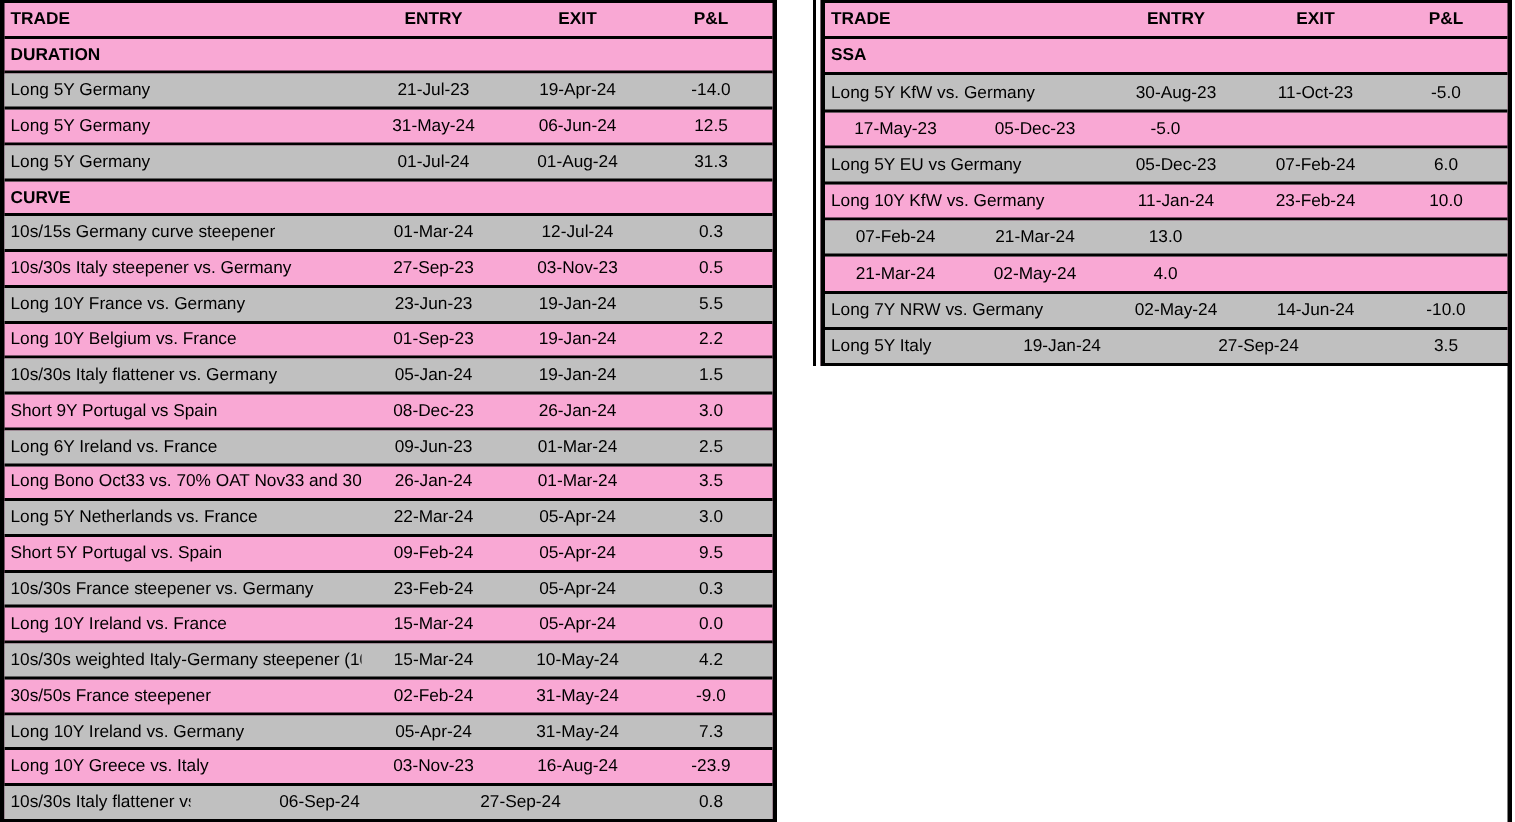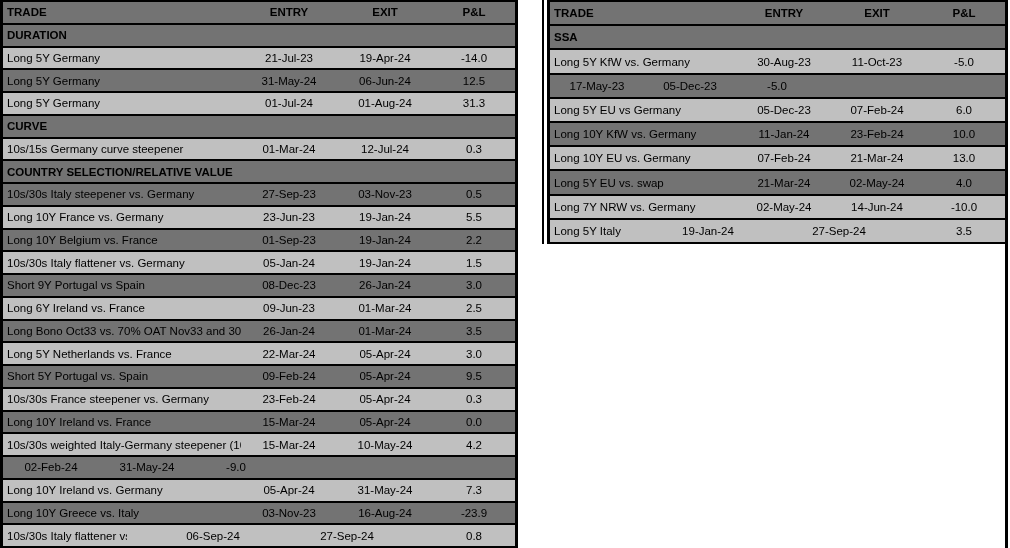--- a/index.html
+++ b/index.html
@@ -3,21 +3,21 @@
 <meta charset="utf-8">
 <style>
   html,body{margin:0;padding:0;background:#fff;}
   .canvas{
     position:relative;width:1010px;height:548px;background:#fff;
     font-family:"Liberation Sans","DejaVu Sans",sans-serif;
     font-size:11.5px;color:#000;overflow:hidden;
   }
   .panel{
     position:absolute;display:flex;flex-direction:column;box-sizing:border-box;
-    border:2px solid #000;border-left-width:3px;border-right-width:3px;background:#737373;
+    border:2px solid #000;border-left-width:3px;border-right-width:3px;background:#f9a8d4;
   }
   .left-panel{left:0;top:0;width:518px;height:548px;}
   .right-panel{left:547px;top:0;width:461px;height:244px;}
   .row{flex:1 1 0;display:flex;align-items:stretch;border-bottom:2px solid #000;min-height:0;}
   .row:last-child{border-bottom:none;gap:38px;}
   .cell{display:flex;align-items:center;overflow:hidden;white-space:nowrap;}
   .c0{flex:1 1 0;padding-left:4px;}
   .c1,.c2,.c3{justify-content:center;}
   .left-panel .c1{width:96px;}
   .left-panel .c2{width:96px;}
@@ -65,23 +65,20 @@
       </div>
       <div class="row section-row">
         <div class="cell c0">CURVE</div>
       </div>
       <div class="row data-row shaded">
         <div class="cell c0">10s/15s Germany curve steepener</div>
         <div class="cell c1">01-Mar-24</div>
         <div class="cell c2">12-Jul-24</div>
         <div class="cell c3">0.3</div>
       </div>
-      <div class="row section-row">
-        <div class="cell c0">COUNTRY SELECTION/RELATIVE VALUE</div>
-      </div>
       <div class="row data-row">
         <div class="cell c0">10s/30s Italy steepener vs. Germany</div>
         <div class="cell c1">27-Sep-23</div>
         <div class="cell c2">03-Nov-23</div>
         <div class="cell c3">0.5</div>
       </div>
       <div class="row data-row shaded">
         <div class="cell c0">Long 10Y France vs. Germany</div>
         <div class="cell c1">23-Jun-23</div>
         <div class="cell c2">19-Jan-24</div>
@@ -141,20 +138,21 @@
         <div class="cell c2">05-Apr-24</div>
         <div class="cell c3">0.0</div>
       </div>
       <div class="row data-row shaded">
         <div class="cell c0">10s/30s weighted Italy-Germany steepener (100'</div>
         <div class="cell c1">15-Mar-24</div>
         <div class="cell c2">10-May-24</div>
         <div class="cell c3">4.2</div>
       </div>
       <div class="row data-row">
+        <div class="cell c0">30s/50s France steepener</div>
         <div class="cell c1">02-Feb-24</div>
         <div class="cell c2">31-May-24</div>
         <div class="cell c3">-9.0</div>
       </div>
       <div class="row data-row shaded">
         <div class="cell c0">Long 10Y Ireland vs. Germany</div>
         <div class="cell c1">05-Apr-24</div>
         <div class="cell c2">31-May-24</div>
         <div class="cell c3">7.3</div>
       </div>
@@ -199,27 +197,25 @@
         <div class="cell c2">07-Feb-24</div>
         <div class="cell c3">6.0</div>
       </div>
       <div class="row data-row">
         <div class="cell c0">Long 10Y KfW vs. Germany</div>
         <div class="cell c1">11-Jan-24</div>
         <div class="cell c2">23-Feb-24</div>
         <div class="cell c3">10.0</div>
       </div>
       <div class="row data-row shaded">
-        <div class="cell c0">Long 10Y EU vs. Germany</div>
         <div class="cell c1">07-Feb-24</div>
         <div class="cell c2">21-Mar-24</div>
         <div class="cell c3">13.0</div>
       </div>
       <div class="row data-row">
-        <div class="cell c0">Long 5Y EU vs. swap</div>
         <div class="cell c1">21-Mar-24</div>
         <div class="cell c2">02-May-24</div>
         <div class="cell c3">4.0</div>
       </div>
       <div class="row data-row shaded">
         <div class="cell c0">Long 7Y NRW vs. Germany</div>
         <div class="cell c1">02-May-24</div>
         <div class="cell c2">14-Jun-24</div>
         <div class="cell c3">-10.0</div>
       </div>

